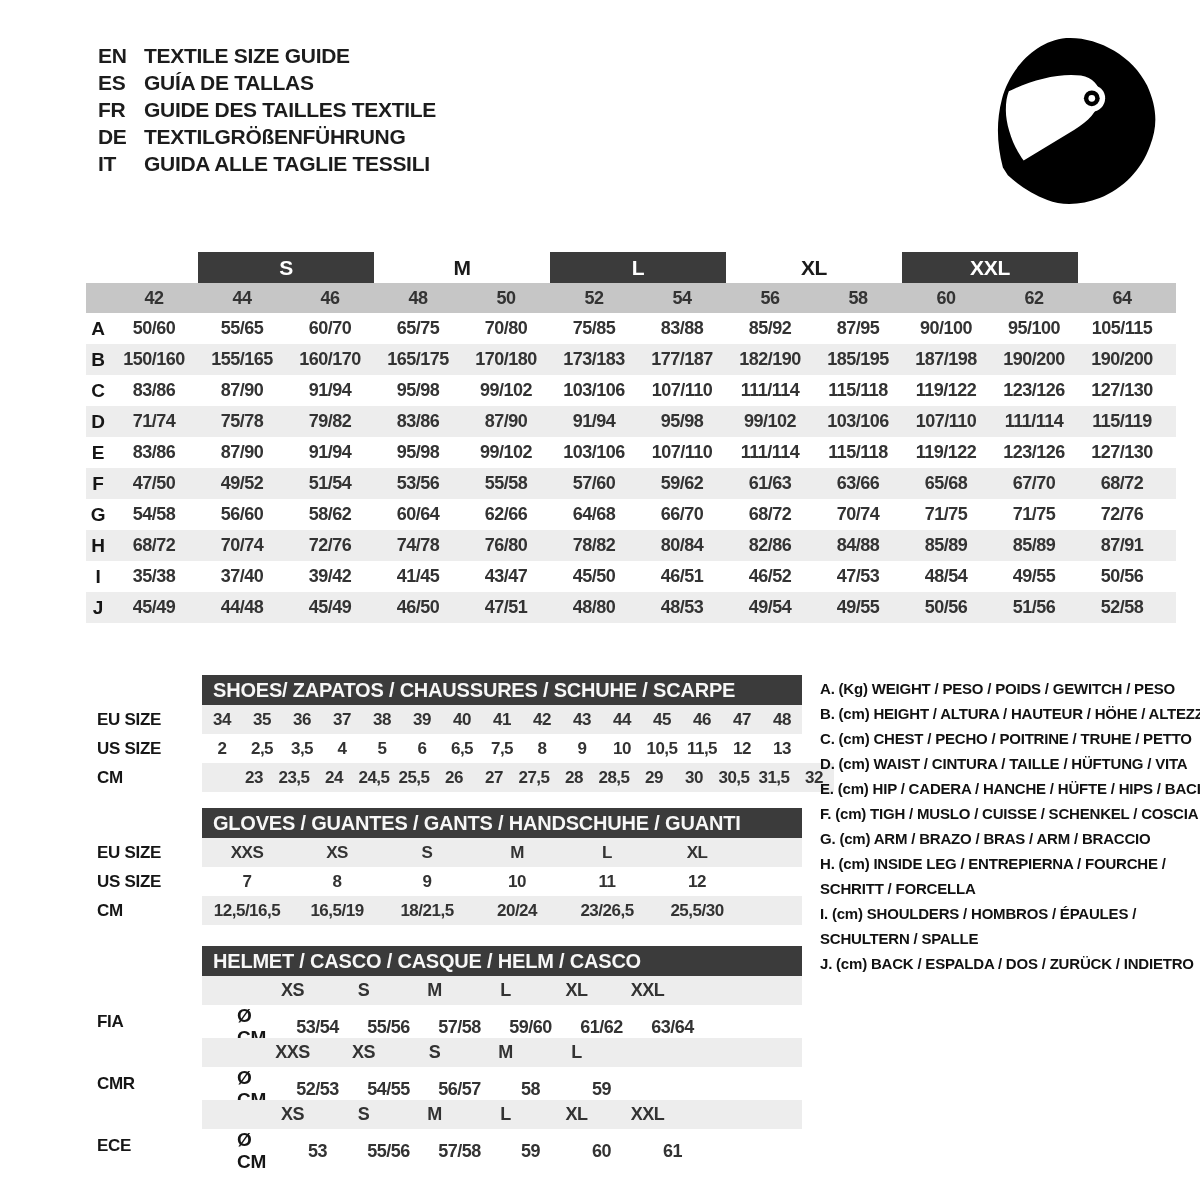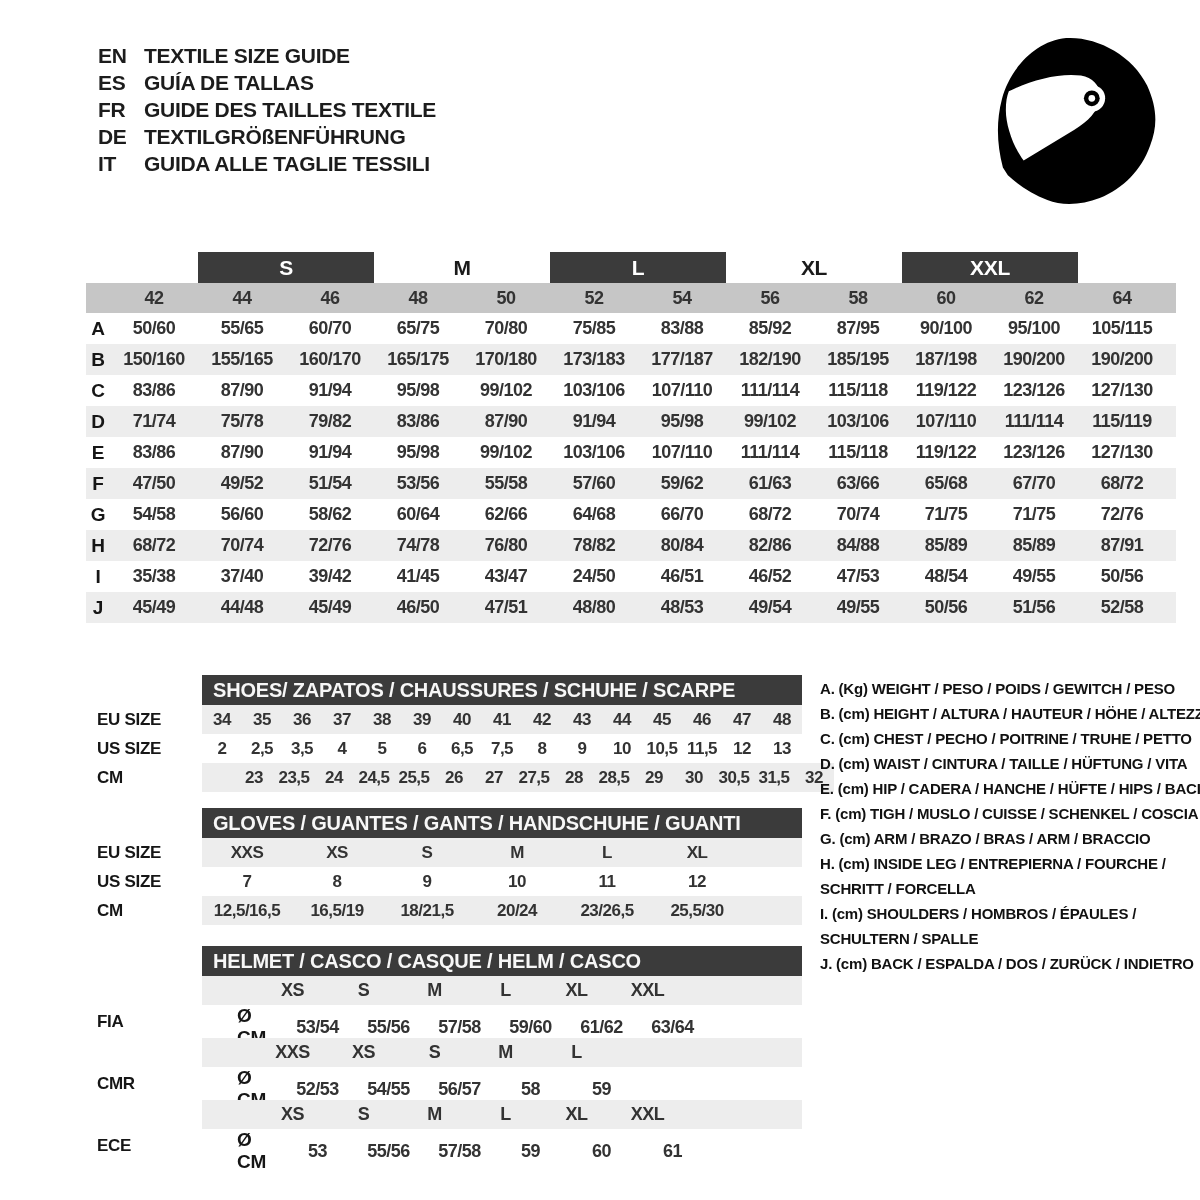--- a/index.html
+++ b/index.html
@@ -245,21 +245,21 @@
         <div class="vcell">85/89</div>
         <div class="vcell">87/91</div>
       </div>
       <div class="trow data">
         <div class="lcell">I</div>
         <div class="vcell">35/38</div>
         <div class="vcell">37/40</div>
         <div class="vcell">39/42</div>
         <div class="vcell">41/45</div>
         <div class="vcell">43/47</div>
-        <div class="vcell">24/50</div>
+        <div class="vcell">45/50</div>
         <div class="vcell">46/51</div>
         <div class="vcell">46/52</div>
         <div class="vcell">47/53</div>
         <div class="vcell">48/54</div>
         <div class="vcell">49/55</div>
         <div class="vcell">50/56</div>
       </div>
       <div class="trow data stripe">
         <div class="lcell">J</div>
         <div class="vcell">45/49</div>

